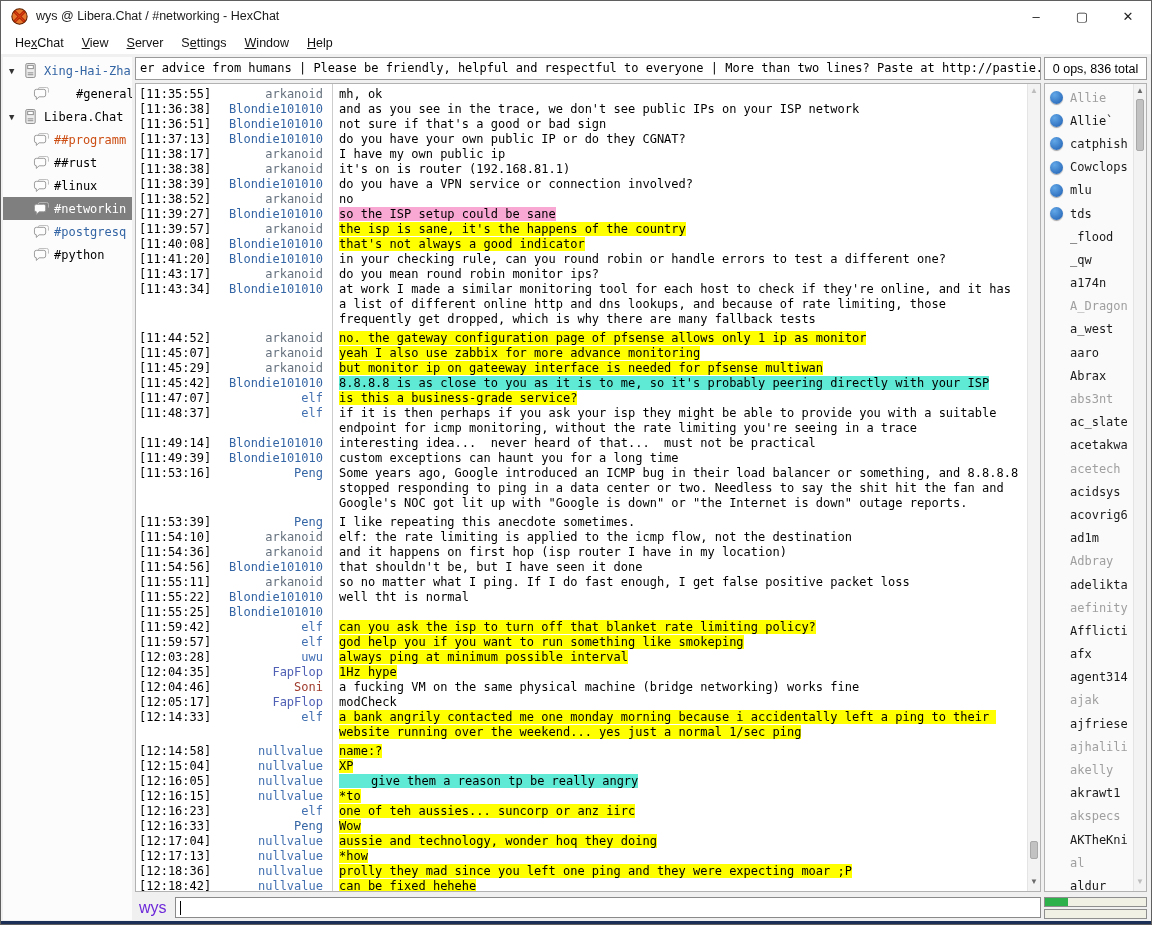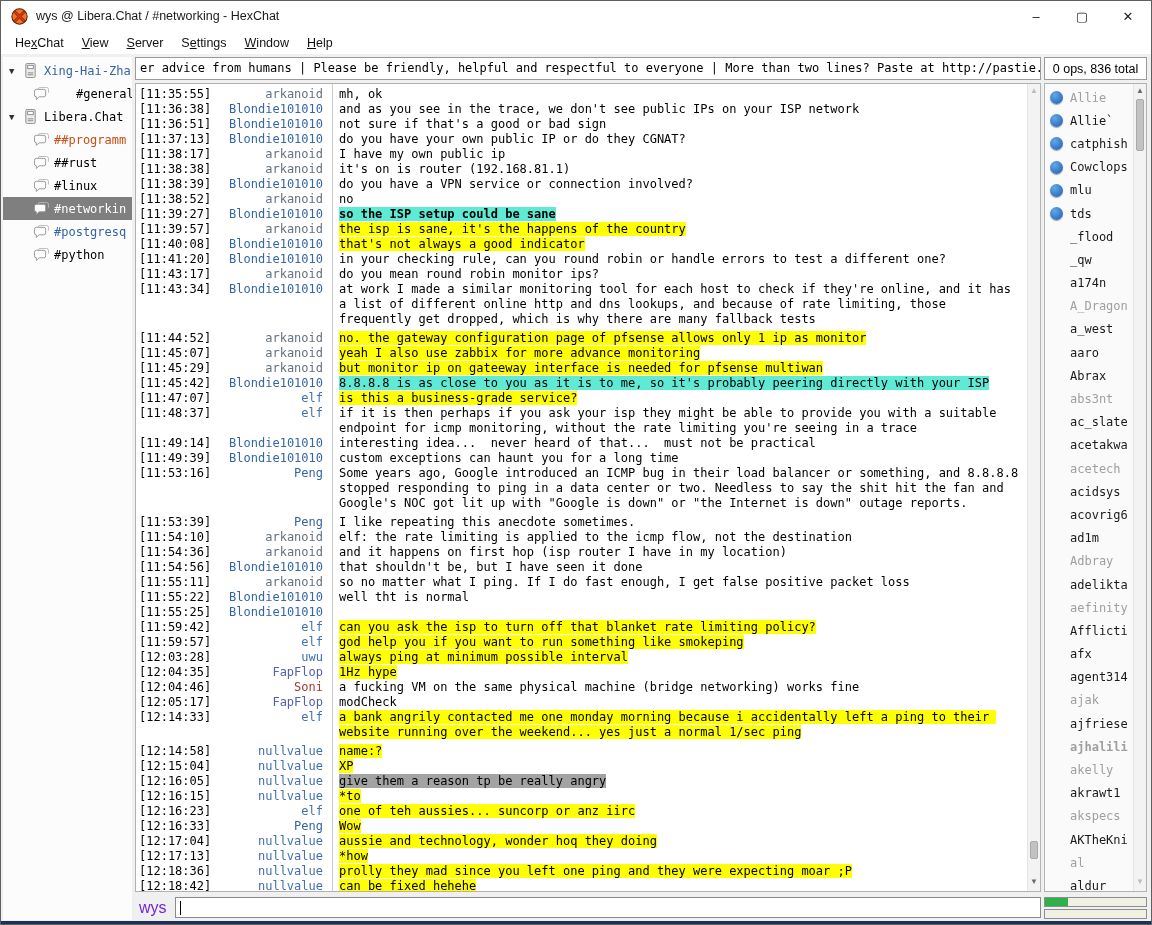--- a/index.html
+++ b/index.html
@@ -244,21 +244,21 @@
               <div class="msg-x"><span>do you have a VPN service or connection involved?</span></div>
             </div>
             <div class="msg-row">
               <span class="msg-t">[11:38:52]</span>
               <span class="msg-n" style="color: rgb(102, 114, 127);">arkanoid</span>
               <div class="msg-x"><span>no</span></div>
             </div>
             <div class="msg-row">
               <span class="msg-t">[11:39:27]</span>
               <span class="msg-n" style="color: rgb(52, 101, 164);">Blondie101010</span>
-              <div class="msg-x"><span class="hl" style="background: #5eead4; font-weight: bold;">so the ISP setup could be sane</span></div>
+              <div class="msg-x"><span class="hl" style="background: #f9a8d4;">so the ISP setup could be sane</span></div>
             </div>
             <div class="msg-row">
               <span class="msg-t">[11:39:57]</span>
               <span class="msg-n" style="color: rgb(102, 114, 127);">arkanoid</span>
               <div class="msg-x"><span class="hl" style="background: rgb(255, 255, 0);">the isp is sane, it's the happens of the country</span></div>
             </div>
             <div class="msg-row">
               <span class="msg-t">[11:40:08]</span>
               <span class="msg-n" style="color: rgb(52, 101, 164);">Blondie101010</span>
               <div class="msg-x"><span class="hl" style="background: rgb(255, 255, 0);">that's not always a good indicator</span></div>
@@ -398,21 +398,21 @@
               <div class="msg-x"><span class="hl" style="background: rgb(255, 255, 0);">name:?</span></div>
             </div>
             <div class="msg-row">
               <span class="msg-t">[12:15:04]</span>
               <span class="msg-n" style="color: rgb(66, 112, 176);">nullvalue</span>
               <div class="msg-x"><span class="hl" style="background: rgb(255, 255, 0);">XP</span></div>
             </div>
             <div class="msg-row">
               <span class="msg-t">[12:16:05]</span>
               <span class="msg-n" style="color: rgb(66, 112, 176);">nullvalue</span>
-              <div class="msg-x"><span class="hl" style="background: #a3a3a3;">give them a reason tp be really angry</span></div>
+              <div class="msg-x"><span class="hl" style="background: #5eead4; padding-left: 32px;">give them a reason tp be really angry</span></div>
             </div>
             <div class="msg-row">
               <span class="msg-t">[12:16:15]</span>
               <span class="msg-n" style="color: rgb(66, 112, 176);">nullvalue</span>
               <div class="msg-x"><span class="hl" style="background: rgb(255, 255, 0);">*to</span></div>
             </div>
             <div class="msg-row">
               <span class="msg-t">[12:16:23]</span>
               <span class="msg-n" style="color: rgb(66, 112, 176);">elf</span>
               <div class="msg-x"><span class="hl" style="background: rgb(255, 255, 0);">one of teh aussies... suncorp or anz iirc</span></div>
@@ -568,21 +568,21 @@
             <div class="user-row">
               <span class="dot-spacer"></span>
               <span class="user-name away" style="color: rgb(159, 159, 159);">ajak</span>
             </div>
             <div class="user-row">
               <span class="dot-spacer"></span>
               <span class="user-name">ajfriese</span>
             </div>
             <div class="user-row">
               <span class="dot-spacer"></span>
-              <span class="user-name away" style="color: rgb(159, 159, 159); font-weight: bold;">ajhalili</span>
+              <span class="user-name away" style="color: rgb(159, 159, 159);">ajhalili</span>
             </div>
             <div class="user-row">
               <span class="dot-spacer"></span>
               <span class="user-name away" style="color: rgb(159, 159, 159);">akelly</span>
             </div>
             <div class="user-row">
               <span class="dot-spacer"></span>
               <span class="user-name">akrawt1</span>
             </div>
             <div class="user-row">

